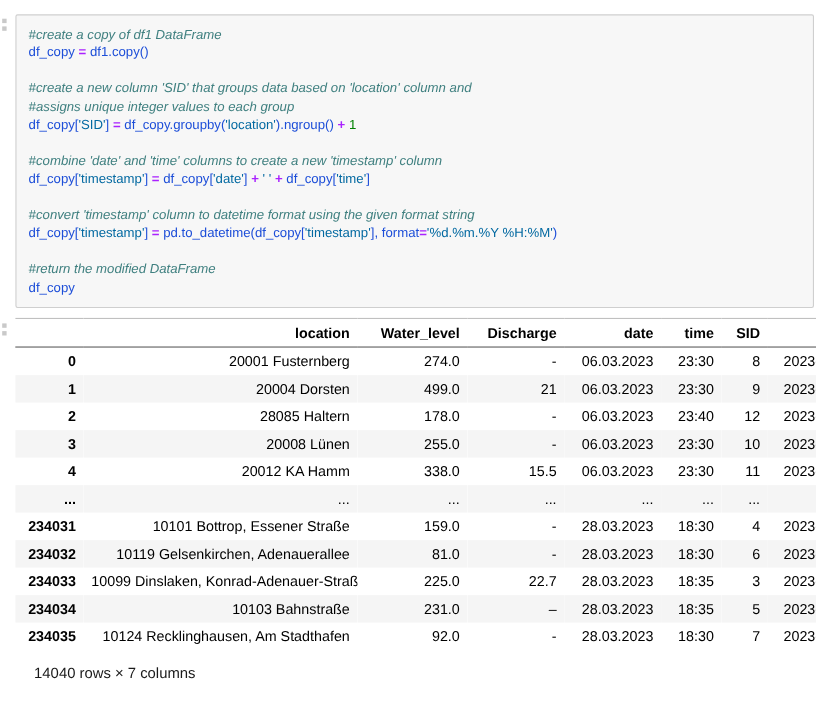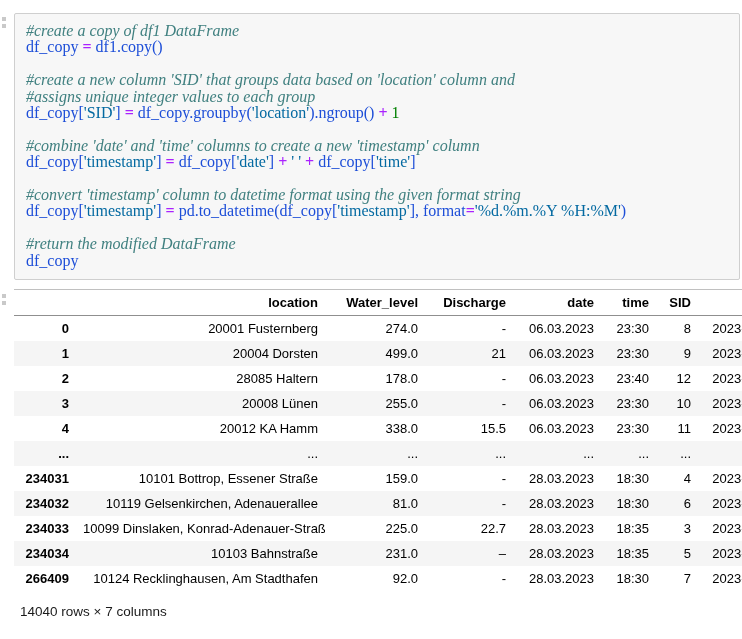--- a/index.html
+++ b/index.html
@@ -23,22 +23,22 @@
     position: absolute;
     left: 14px; top: 13px;
     width: 703px;
     background: #f7f7f7;
     border: 1px solid #cfcfcf;
     border-radius: 2px;
     padding: 9px 10px 10px 11px;
   }
   .code-editor {
     margin: 0;
-    font-family: Liberation Serif, serif;
-    font-size: 16px;
+    font-family: Liberation Sans, sans-serif;
+    font-size: 12px;
     line-height: 16.4px;
     white-space: pre;
     color: #000;
   }
   .code-line { min-height: 16.4px; }
   .tok-c { color: #408080; font-style: italic; }
   .tok-o { color: #AA22FF; font-weight: bold; }
   .tok-s { color: #0369a1; }
   .tok-n { color: #008000; }
   .tok-p { color: #1d4ed8; }
@@ -69,21 +69,21 @@
   table.dataframe thead th:nth-child(2) { width: 235px; }
   table.dataframe thead th:nth-child(3) { width: 86px; text-align: right; }
   table.dataframe thead th:nth-child(4) { width: 74px; }
   table.dataframe thead th:nth-child(5) { width: 74px; }
   table.dataframe thead th:nth-child(6) { width: 41px; }
   table.dataframe thead th:nth-child(7) { width: 28px; }
   table.dataframe thead th:nth-child(8) { width: 128px; }
 
   .shape-text {
     margin-top: 13px;
-    margin-left: 6px;
+    margin-left: 17px;
     font-size: 13.5px;
     color: #1a1a1a;
   }
 </style>
 </head>
 <body>
 
 <div class="page">
 
   <div class="handle handle-code">
@@ -209,21 +209,21 @@
             <th>234034</th>
             <td>10103 Bahnstraße</td>
             <td>231.0</td>
             <td>–</td>
             <td>28.03.2023</td>
             <td>18:35</td>
             <td>5</td>
             <td>2023-03-28 18:35:00</td>
           </tr>
           <tr>
-            <th>266409</th>
+            <th>234035</th>
             <td>10124 Recklinghausen, Am Stadthafen</td>
             <td>92.0</td>
             <td>-</td>
             <td>28.03.2023</td>
             <td>18:30</td>
             <td>7</td>
             <td>2023-03-28 18:30:00</td>
           </tr>
         </tbody>
       </table>

